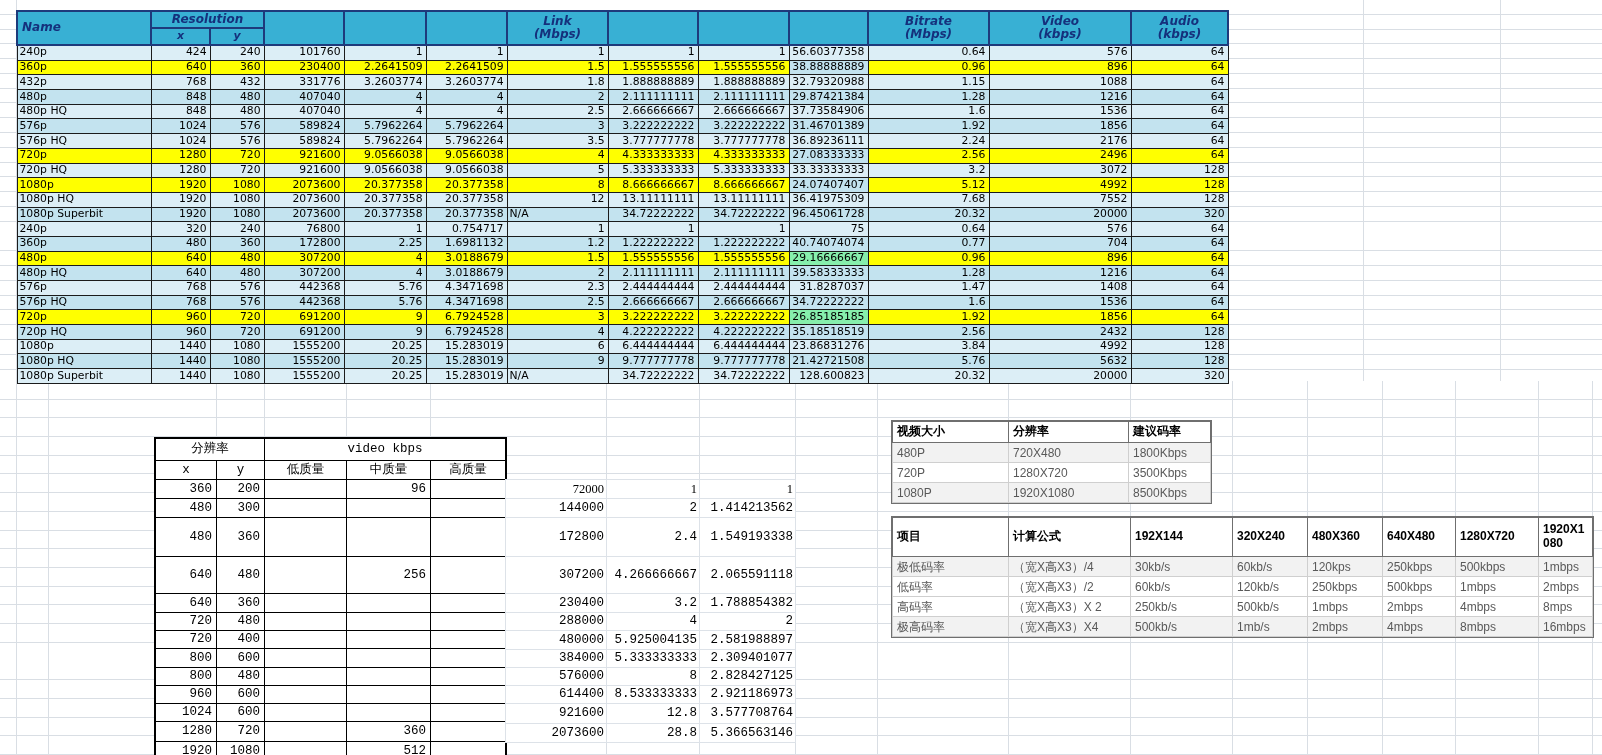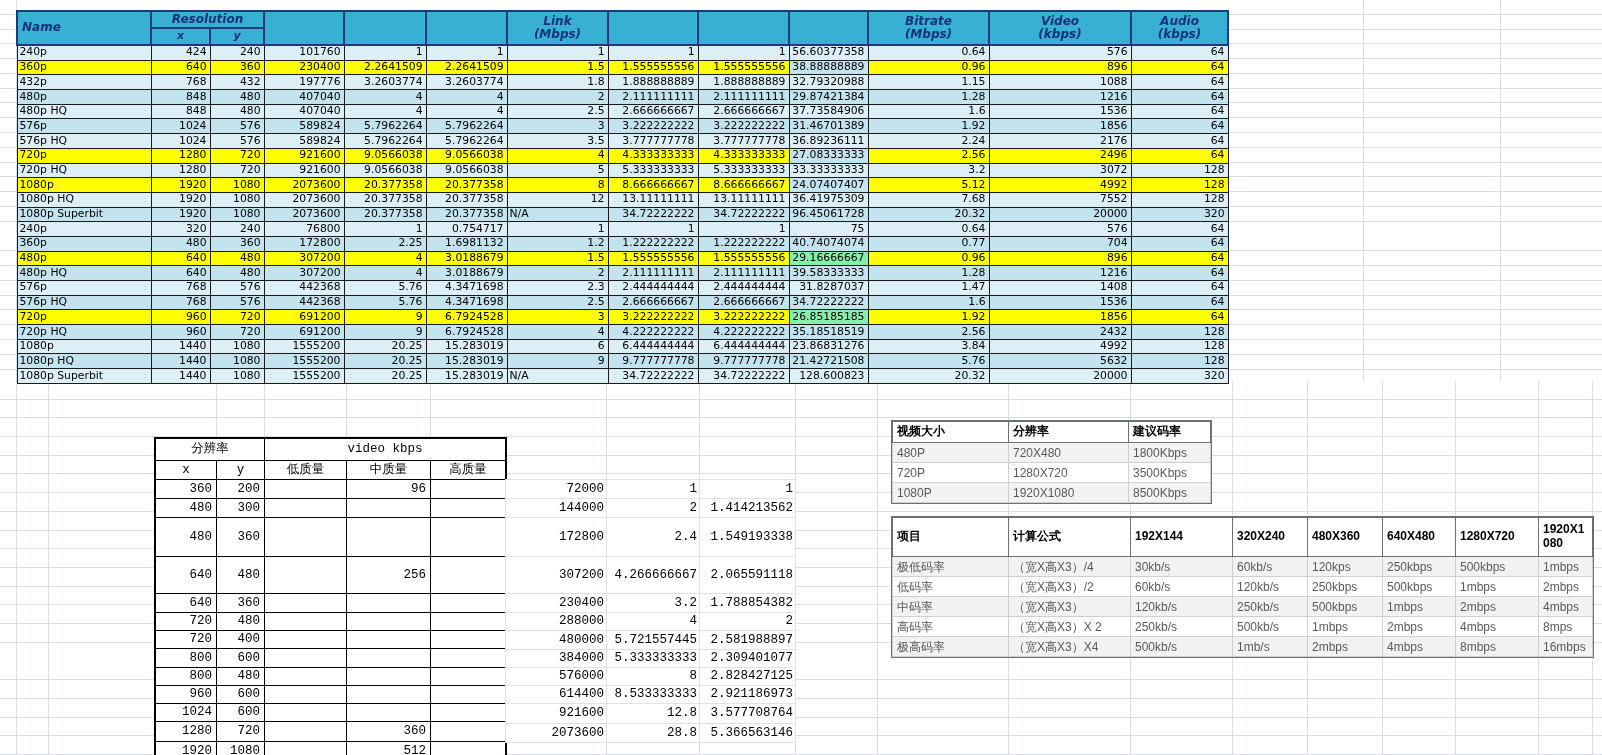--- a/index.html
+++ b/index.html
@@ -160,21 +160,21 @@
         <td>1.555555556</td>
         <td class="nf">38.88888889</td>
         <td>0.96</td>
         <td>896</td>
         <td>64</td>
       </tr>
       <tr class="lt">
         <td class="name">432p</td>
         <td>768</td>
         <td>432</td>
-        <td>197776</td>
+        <td>331776</td>
         <td>3.2603774</td>
         <td>3.2603774</td>
         <td>1.8</td>
         <td>1.888888889</td>
         <td>1.888888889</td>
         <td>32.79320988</td>
         <td>1.15</td>
         <td>1088</td>
         <td>64</td>
       </tr>
@@ -597,21 +597,21 @@
     </tbody>
 </table>
 
 <table class="calc-table">
   <colgroup>
       <col style="width:101px">
       <col style="width:93px">
       <col style="width:96px">
     </colgroup>
   <tbody id="calc-body">
-      <tr style="height: 19px;">
+      <tr style="height: 19px; font-family: Liberation Serif, serif;">
         <td>72000</td>
         <td>1</td>
         <td>1</td>
       </tr>
       <tr style="height: 19px;">
         <td>144000</td>
         <td>2</td>
         <td>1.414213562</td>
       </tr>
       <tr style="height: 39px;">
@@ -629,21 +629,21 @@
         <td>3.2</td>
         <td>1.788854382</td>
       </tr>
       <tr style="height: 18px;">
         <td>288000</td>
         <td>4</td>
         <td>2</td>
       </tr>
       <tr style="height: 19px;">
         <td>480000</td>
-        <td>5.721557445</td>
+        <td>5.925004135</td>
         <td>2.581988897</td>
       </tr>
       <tr style="height: 18px;">
         <td>384000</td>
         <td>5.333333333</td>
         <td>2.309401077</td>
       </tr>
       <tr style="height: 18px;">
         <td>576000</td>
         <td>8</td>
@@ -736,30 +736,20 @@
       <tr class="" style="height: 20px; padding-left: 27px;">
         <td>低码率</td>
         <td>（宽X高X3）/2</td>
         <td>60kb/s</td>
         <td>120kb/s</td>
         <td>250kbps</td>
         <td>500kbps</td>
         <td>1mbps</td>
         <td>2mbps</td>
       </tr>
-      <tr class="grey" style="height: 20px;">
-        <td>中码率</td>
-        <td>（宽X高X3）</td>
-        <td>120kb/s</td>
-        <td>250kb/s</td>
-        <td>500kbps</td>
-        <td>1mbps</td>
-        <td>2mbps</td>
-        <td>4mbps</td>
-      </tr>
       <tr class="" style="height: 20px;">
         <td>高码率</td>
         <td>（宽X高X3）X 2</td>
         <td>250kb/s</td>
         <td>500kb/s</td>
         <td>1mbps</td>
         <td>2mbps</td>
         <td>4mbps</td>
         <td>8mps</td>
       </tr>

